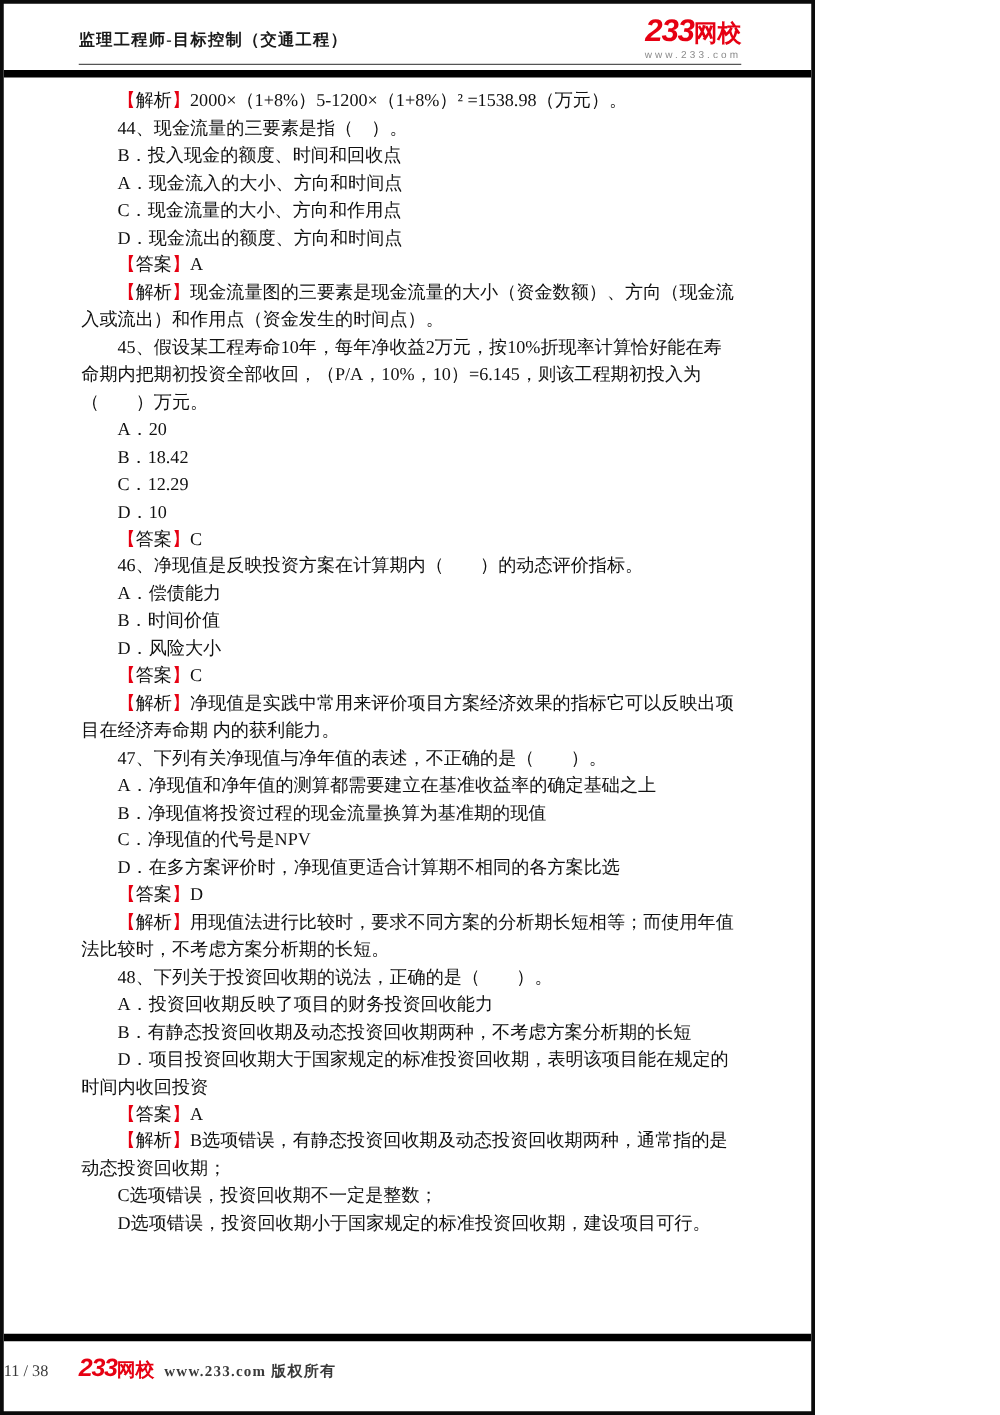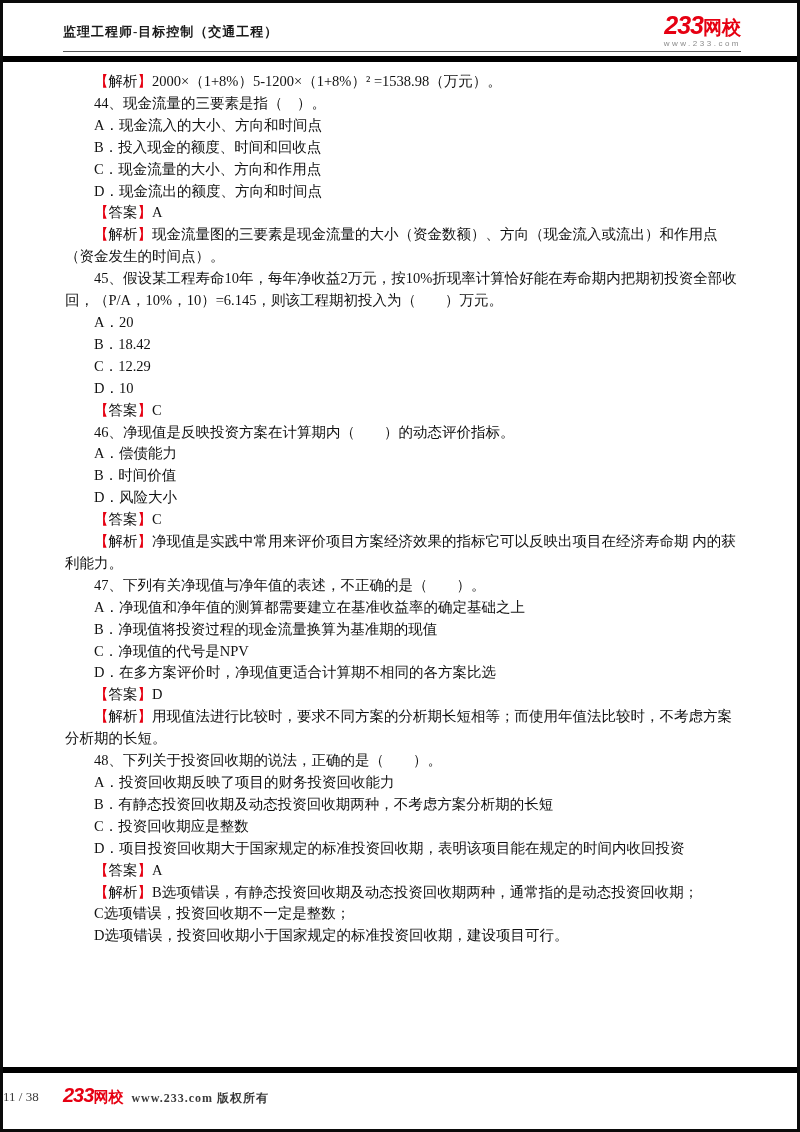--- a/index.html
+++ b/index.html
@@ -3,21 +3,21 @@
 <meta charset="utf-8">
 <style>
   * { box-sizing: border-box; }
   html, body { margin: 0; padding: 0; background: #fff; }
   body {
     width: 800px; height: 1132px;
     font-family: "Liberation Serif", "DejaVu Serif", serif;
     color: #111;
   }
   .frame {
-    width: 800px; height: 1132px;
+    width: 652px; height: 1132px;
     border: 3px solid #0b0b0b;
     background: #fff;
     display: flex; flex-direction: column;
     overflow: hidden;
   }
   
   .header { padding: 10px 56px 4px 60px; }
   .header-inner {
     display: flex; justify-content: space-between; align-items: flex-end;
     border-bottom: 1px solid #555; padding-bottom: 3px;
@@ -64,22 +64,22 @@
         <div class="logo-url">www.233.com</div>
       </div>
     </div>
   </div>
 
   <div class="bar"></div>
 
   <div class="content">
       <p class="line analysis"><span class="bk">【</span><span>解析</span><span class="bk">】</span>2000×（1+8%）5-1200×（1+8%）² =1538.98（万元）。</p>
       <p class="line question">44、现金流量的三要素是指（　）。</p>
+      <p class="line option">B．投入现金的额度、时间和回收点</p>
       <p class="line option">A．现金流入的大小、方向和时间点</p>
-      <p class="line option">B．投入现金的额度、时间和回收点</p>
       <p class="line option">C．现金流量的大小、方向和作用点</p>
       <p class="line option">D．现金流出的额度、方向和时间点</p>
       <p class="line answer"><span class="bk">【</span><span>答案</span><span class="bk">】</span>A</p>
       <p class="line analysis"><span class="bk">【</span><span>解析</span><span class="bk">】</span>现金流量图的三要素是现金流量的大小（资金数额）、方向（现金流入或流出）和作用点（资金发生的时间点）。</p>
       <p class="line question">45、假设某工程寿命10年，每年净收益2万元，按10%折现率计算恰好能在寿命期内把期初投资全部收回，（P/A，10%，10）=6.145，则该工程期初投入为（　　）万元。</p>
       <p class="line option">A．20</p>
       <p class="line option">B．18.42</p>
       <p class="line option">C．12.29</p>
       <p class="line option">D．10</p>
       <p class="line answer"><span class="bk">【</span><span>答案</span><span class="bk">】</span>C</p>
@@ -92,21 +92,20 @@
       <p class="line question">47、下列有关净现值与净年值的表述，不正确的是（　　）。</p>
       <p class="line option">A．净现值和净年值的测算都需要建立在基准收益率的确定基础之上</p>
       <p class="line option">B．净现值将投资过程的现金流量换算为基准期的现值</p>
       <p class="line option">C．净现值的代号是NPV</p>
       <p class="line option">D．在多方案评价时，净现值更适合计算期不相同的各方案比选</p>
       <p class="line answer"><span class="bk">【</span><span>答案</span><span class="bk">】</span>D</p>
       <p class="line analysis"><span class="bk">【</span><span>解析</span><span class="bk">】</span>用现值法进行比较时，要求不同方案的分析期长短相等；而使用年值法比较时，不考虑方案分析期的长短。</p>
       <p class="line question">48、下列关于投资回收期的说法，正确的是（　　）。</p>
       <p class="line option">A．投资回收期反映了项目的财务投资回收能力</p>
       <p class="line option">B．有静态投资回收期及动态投资回收期两种，不考虑方案分析期的长短</p>
-      <p class="line option">C．投资回收期应是整数</p>
       <p class="line option">D．项目投资回收期大于国家规定的标准投资回收期，表明该项目能在规定的时间内收回投资</p>
       <p class="line answer"><span class="bk">【</span><span>答案</span><span class="bk">】</span>A</p>
       <p class="line analysis"><span class="bk">【</span><span>解析</span><span class="bk">】</span>B选项错误，有静态投资回收期及动态投资回收期两种，通常指的是动态投资回收期；</p>
       <p class="line plain">C选项错误，投资回收期不一定是整数；</p>
       <p class="line plain">D选项错误，投资回收期小于国家规定的标准投资回收期，建设项目可行。</p>
     </div>
 
   <div class="bar"></div>
 
   <div class="footer">

